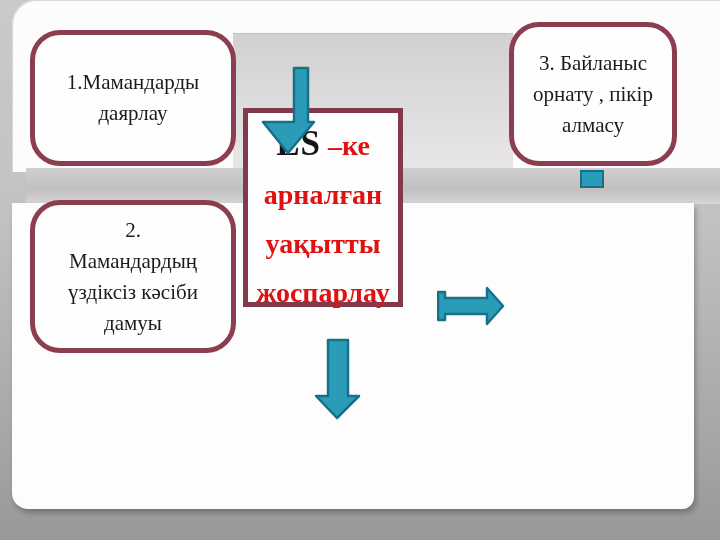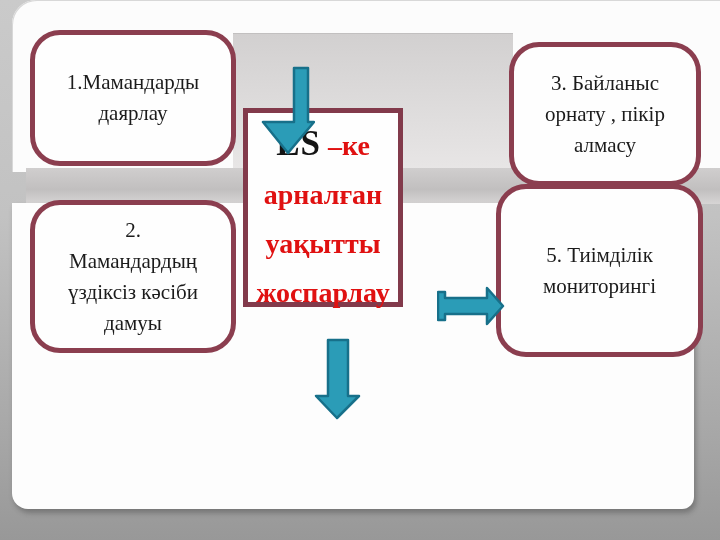--- a/index.html
+++ b/index.html
@@ -26,21 +26,21 @@
     box-shadow:2px 4px 5px rgba(50,50,50,0.35);}
 
   
   .node{position:absolute;z-index:3;background:#fefefe;
     border:5px solid #8b3e4f;border-radius:30px;
     display:flex;align-items:center;justify-content:center;
     text-align:center;font-size:21px;line-height:31px;color:#1b1b1b;
     white-space:pre-line;padding:4px 9px;}
   .node1{left:30px;top:30px;width:206px;height:136px;align-items:center;}
   .node2{left:30px;top:200px;width:206px;height:153px;}
-  .node3{left:509px;top:42px;width:192px;height:144px;}
+  .node3{left:509px;top:22px;width:168px;height:144px;}
   .node5{left:496px;top:184px;width:207px;height:173px;z-index:4;}
 
   
   .center-box{position:absolute;left:243px;top:108px;width:160px;height:199px;
     z-index:3;background:#fefefe;border:5px solid #823a4b;
     text-align:center;font-weight:bold;font-size:28px;line-height:49px;
     color:#e01111;padding-top:6px;}
   .center-box .ls{font-size:35px;color:#141414;letter-spacing:1px;}
 
   
@@ -67,23 +67,20 @@
   <div class="node node1">
     <span>1.Мамандарды даярлау</span>
   </div>
   <div class="node node2">
     <span>2.
 Мамандардың үздіксіз кәсіби дамуы</span>
   </div>
   <div class="node node3">
     <span>3. Байланыс орнату , пікір алмасу</span>
   </div>
-  <div class="node node5">
-    <span>5. Тиімділік мониторингі</span>
-  </div>
 
   <div class="center-box"><span class="ls">LS</span><span> –ке арналған уақытты жоспарлау</span></div>
 
   <svg class="arrow arrow-top" viewBox="0 0 54 90">
     <path d="M33 2 L47 2 L47 56 L53 56 L27 87 L2 56 L33 56 Z" fill="#2b9cb7" stroke="#17708a" stroke-width="2.5" stroke-linejoin="round"></path>
   </svg>
 
   <svg class="arrow arrow-bottom" viewBox="0 0 48 82">
     <path d="M15 2 L35 2 L35 58 L46 58 L24 80 L3 58 L15 58 Z" fill="#2b9cb7" stroke="#17708a" stroke-width="2.5" stroke-linejoin="round"></path>
   </svg>

